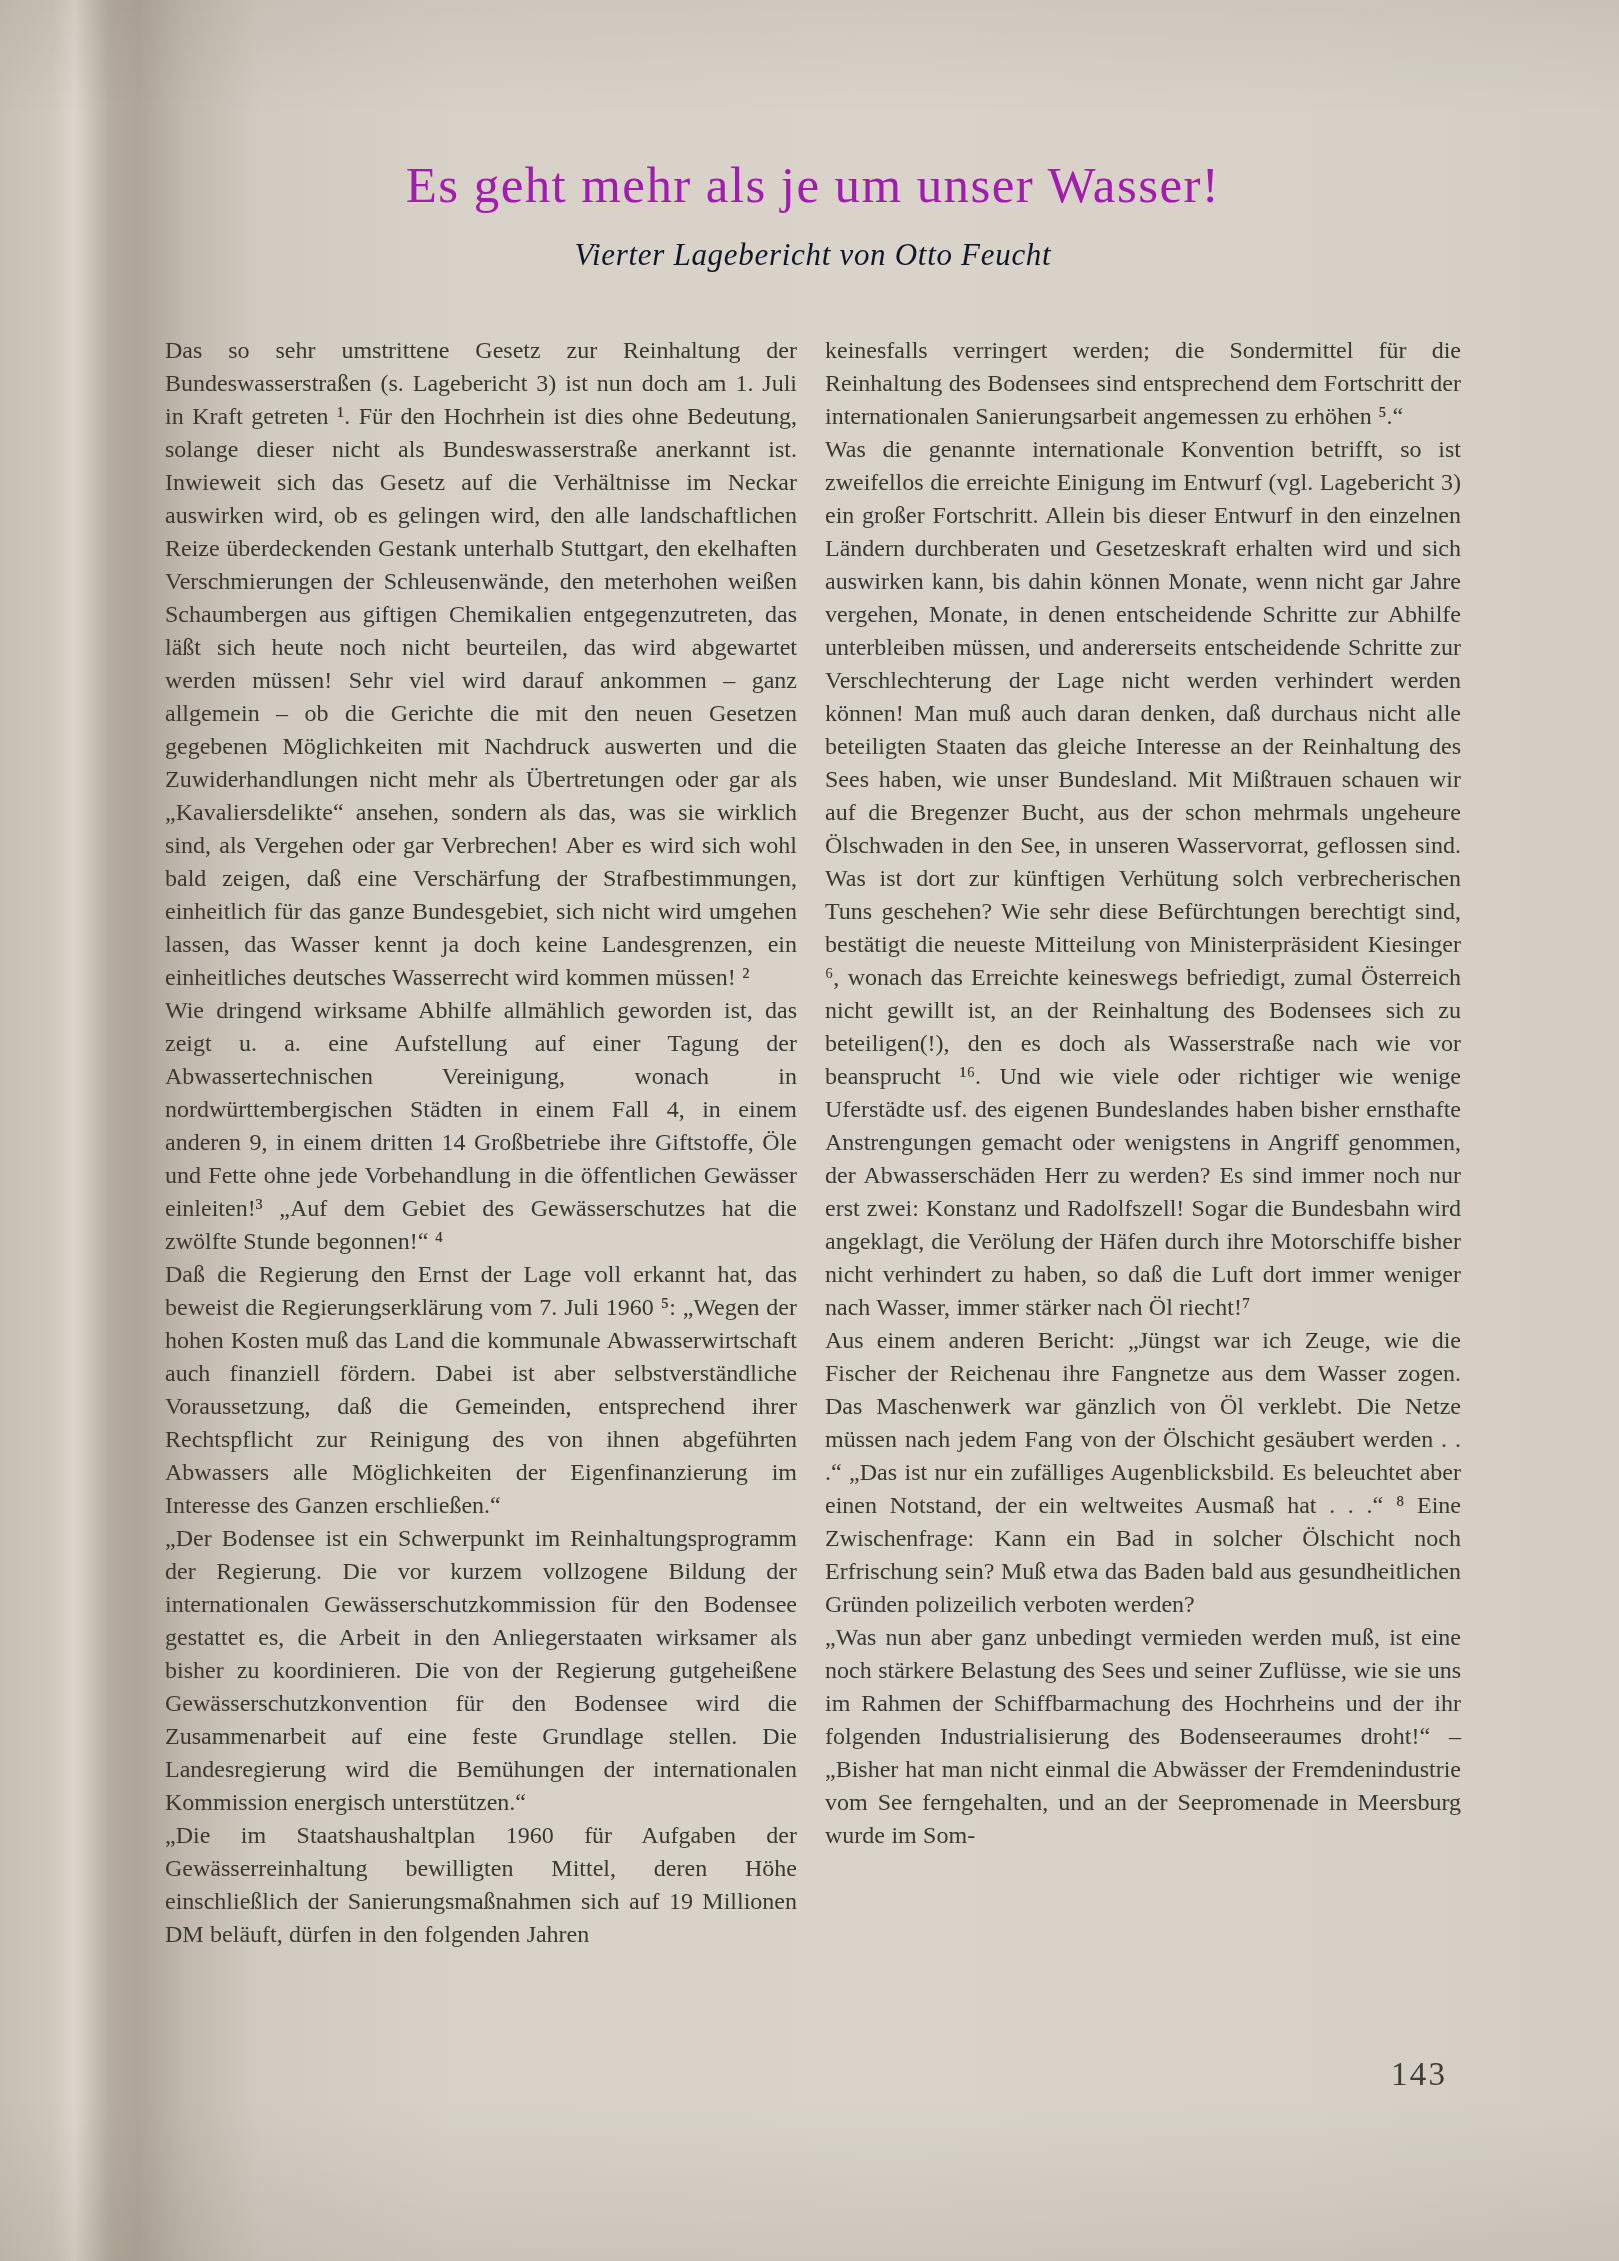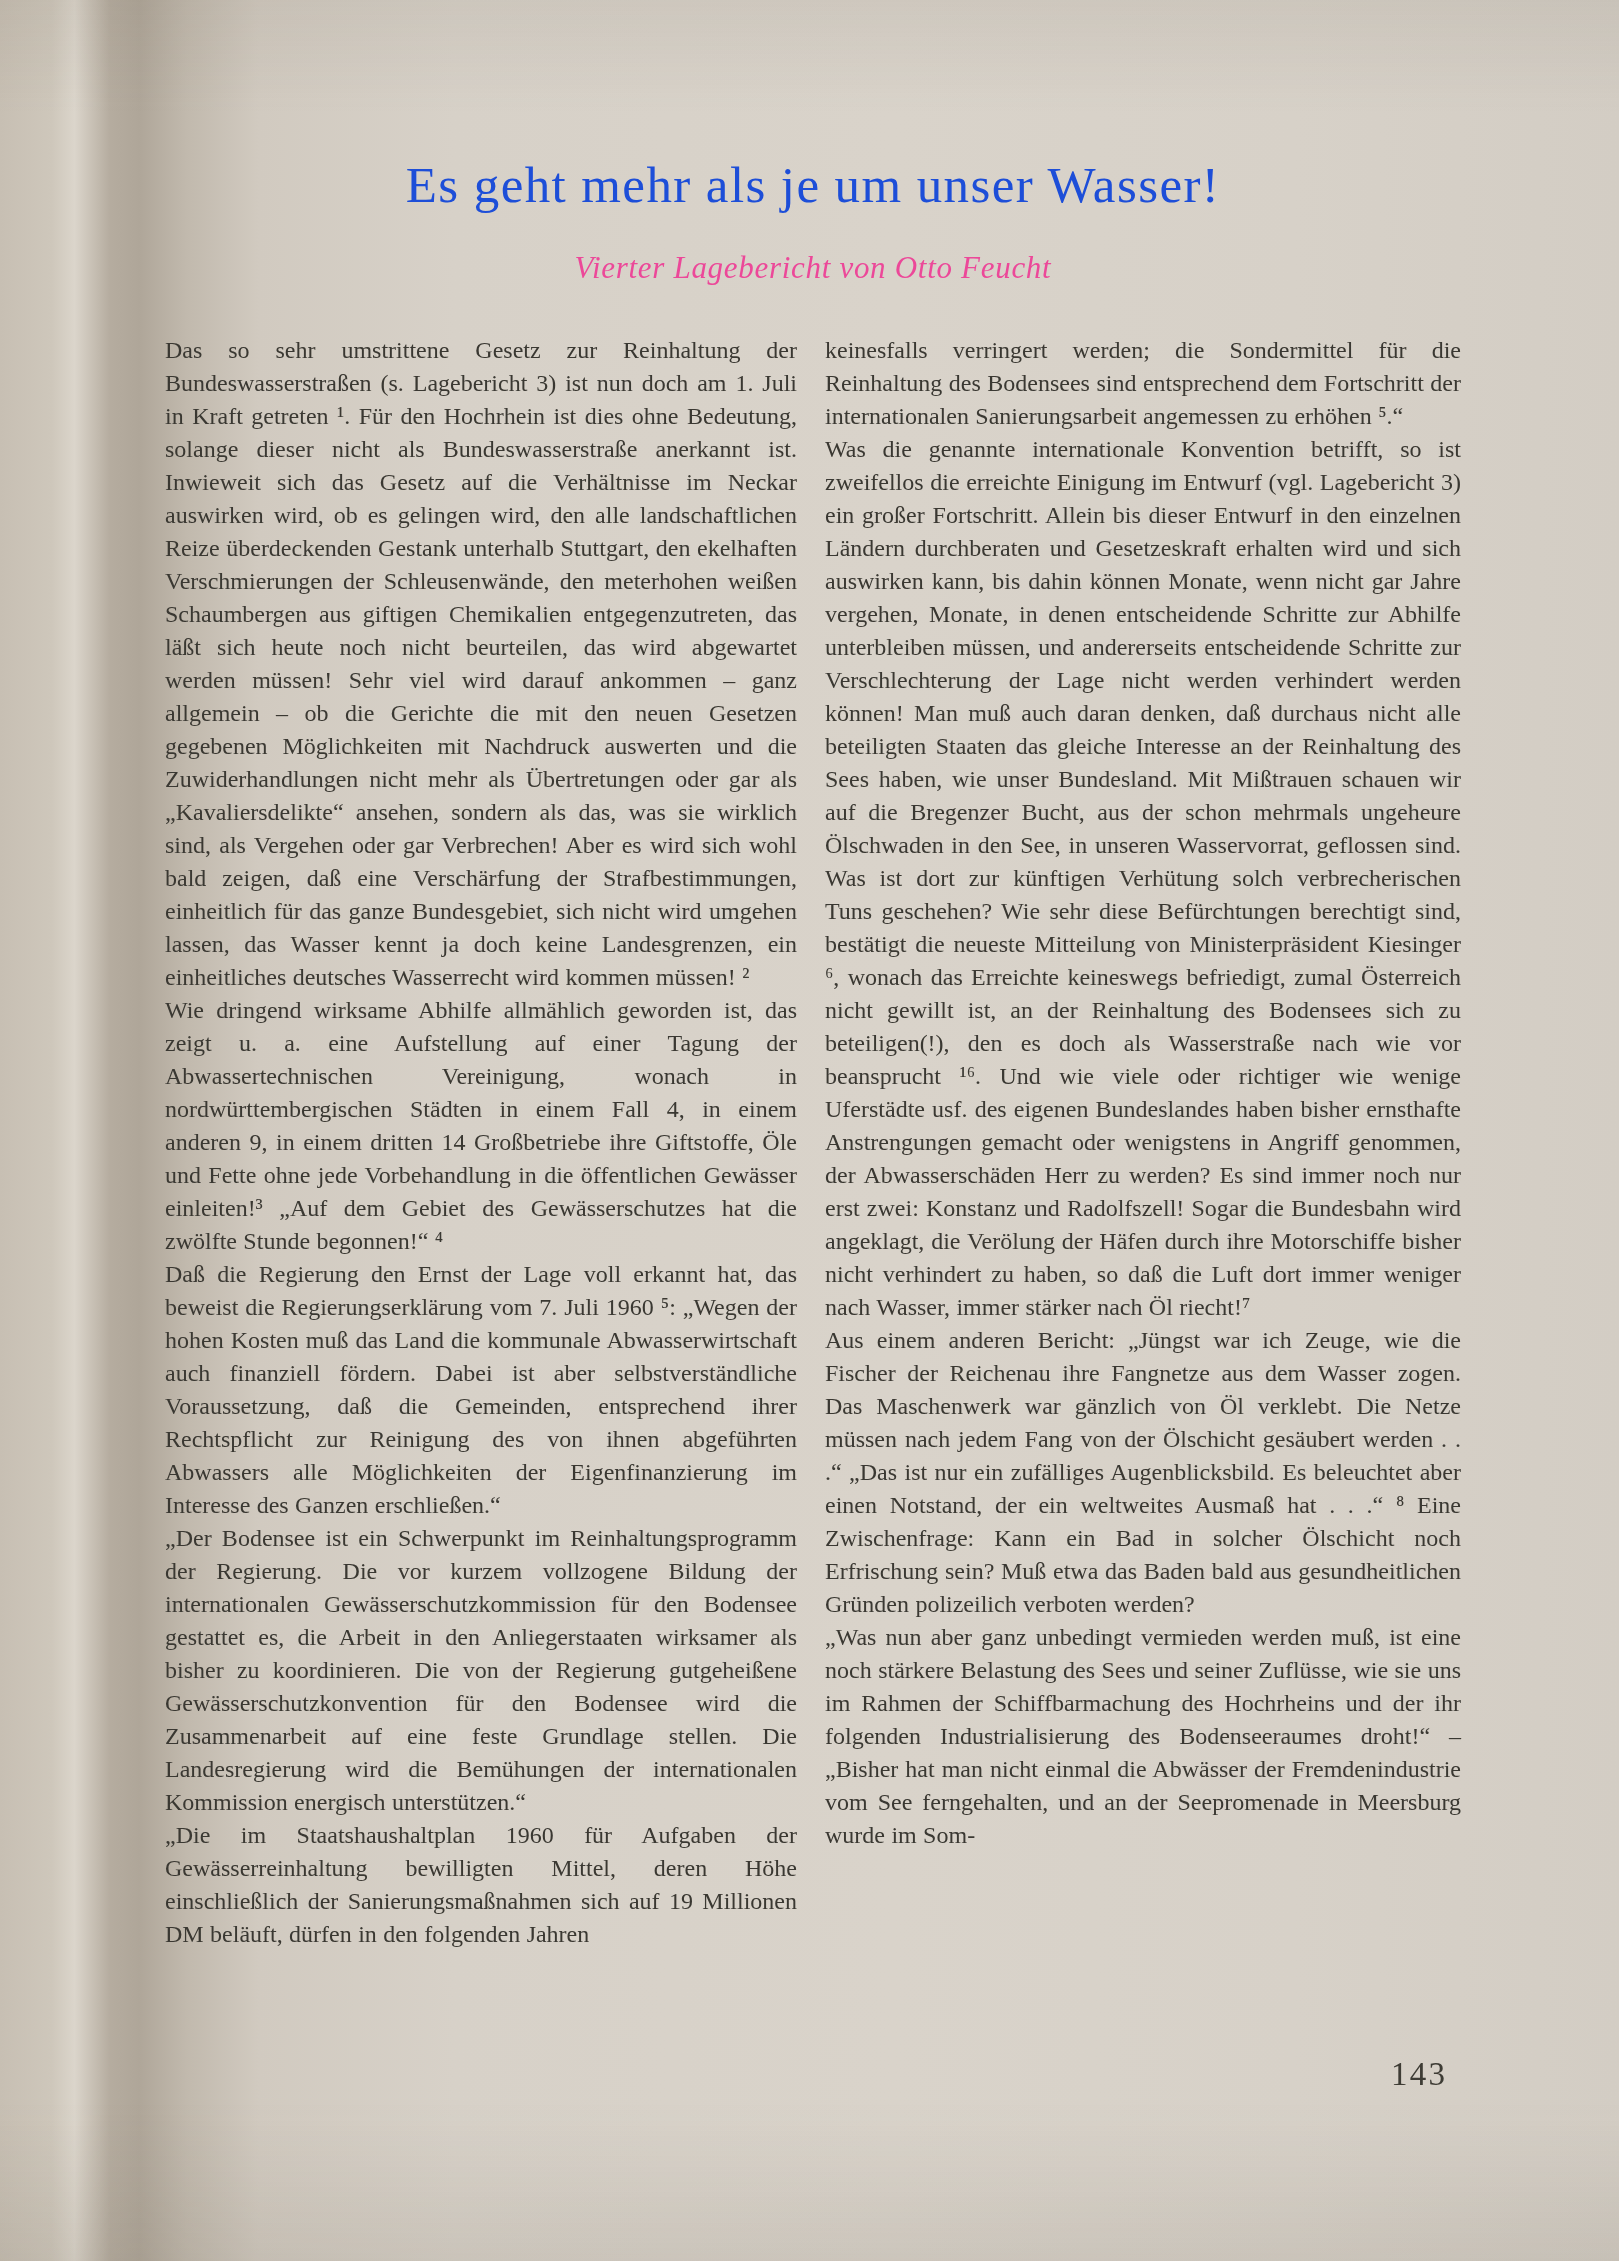--- a/index.html
+++ b/index.html
@@ -35,29 +35,29 @@
     position: absolute;
     left: 165px;
     top: 157px;
     width: 1296px;
     text-align: center;
   }
   .title {
     font-size: 51px;
     line-height: 1.1;
     letter-spacing: 1.4px;
-    color: #1d4ed8;
+    color: #a21caf;
     font-weight: 400;
   }
   .subtitle {
-    margin-top: 37px;
+    margin-top: 24px;
     font-size: 31px;
     font-style: italic;
     letter-spacing: 0.7px;
-    color: #ec4899;
+    color: #0f172a;
   }
   .columns {
     position: absolute;
     left: 165px;
     top: 334px;
     width: 1296px;
     display: flex;
     gap: 28px;
   }
   .column {

